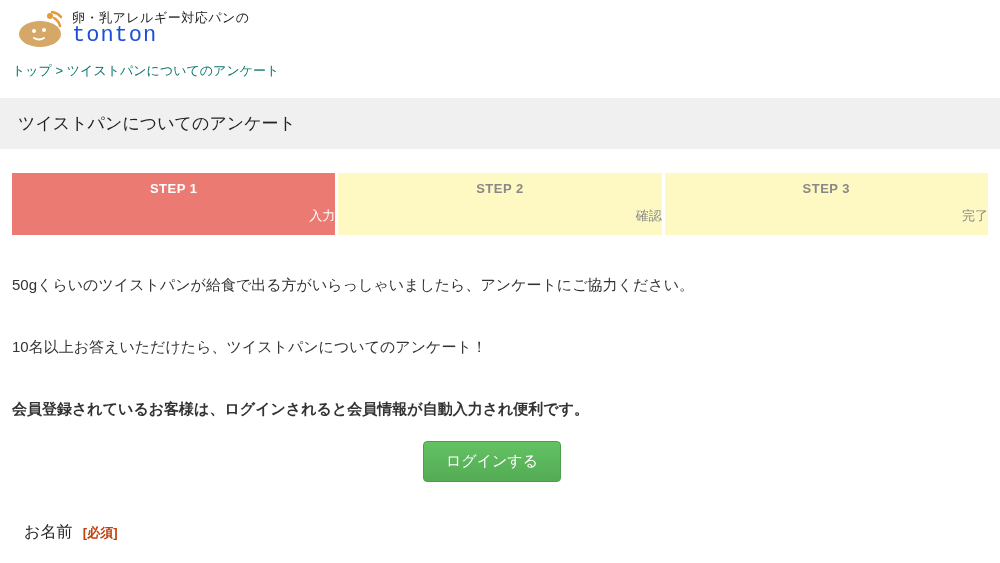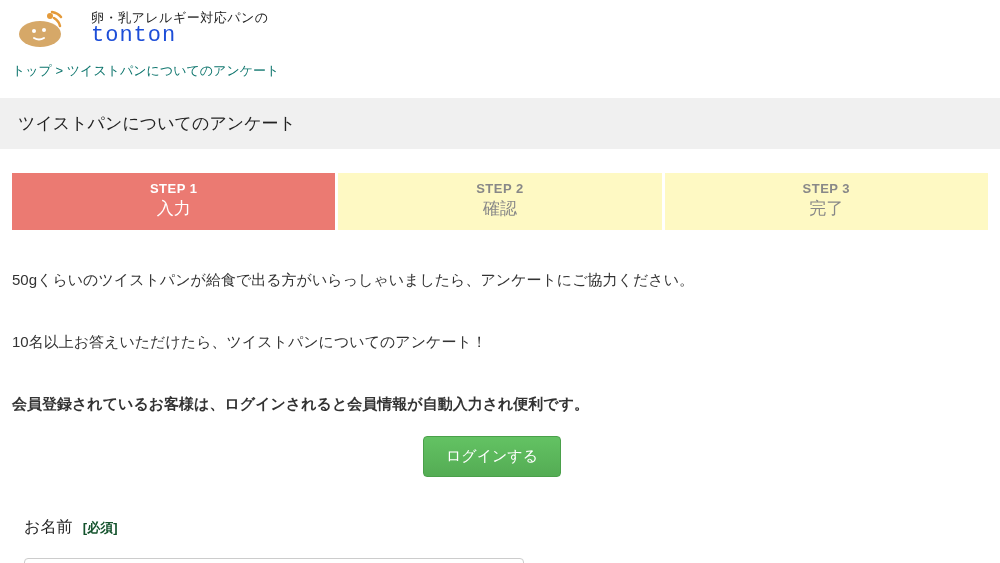--- a/index.html
+++ b/index.html
@@ -7,21 +7,20 @@
     font-family: "Hiragino Kaku Gothic ProN", "Hiragino Sans", Meiryo, sans-serif;
     font-size: 14px;
     color: #333;
     background: #fff;
     width: 1000px;
   }
   .logo-area {
     display: flex;
     align-items: center;
     padding: 8px 12px 8px 12px;
-    gap: 19px;
   }
   .logo-mark {
     width: 56px; height: 40px;
     position: relative;
   }
   .logo-mark svg { width: 56px; height: 40px; }
   .logo-text {
     margin-left: 4px;
   }
   .logo-sub {
@@ -66,22 +65,23 @@
   .step.active {
     background: #eb7a72;
     color: #fff;
   }
   .step-num {
     font-size: 13px;
     font-weight: bold;
     letter-spacing: 0.5px;
   }
   .step-label {
-    font-size: 17px;
-    margin-top: 1px;
+    font-size: 13px;
+    margin-top: 11px;
+    text-align: right;
   }
   .body-text {
     padding: 0 12px;
     font-size: 15px;
     line-height: 1.6;
   }
   .body-text p { margin-bottom: 20px; margin-top: 38px; }
   .body-text .bold { font-weight: bold; }
   .login-btn-wrap {
     text-align: center;
@@ -104,21 +104,21 @@
   .form-row {
     margin-bottom: 24px;
   }
   .form-label {
     font-size: 16px;
     color: #222;
     margin-bottom: 20px;
   }
   .req {
     font-size: 13px;
-    color: #14532d;
+    color: #c2410c;
     font-weight: bold;
     margin-left: 6px;
   }
   .form-input {
     width: 500px;
     height: 34px;
     border: 1px solid #ccc;
     border-radius: 4px;
     padding: 4px 8px;
     font-size: 14px;

